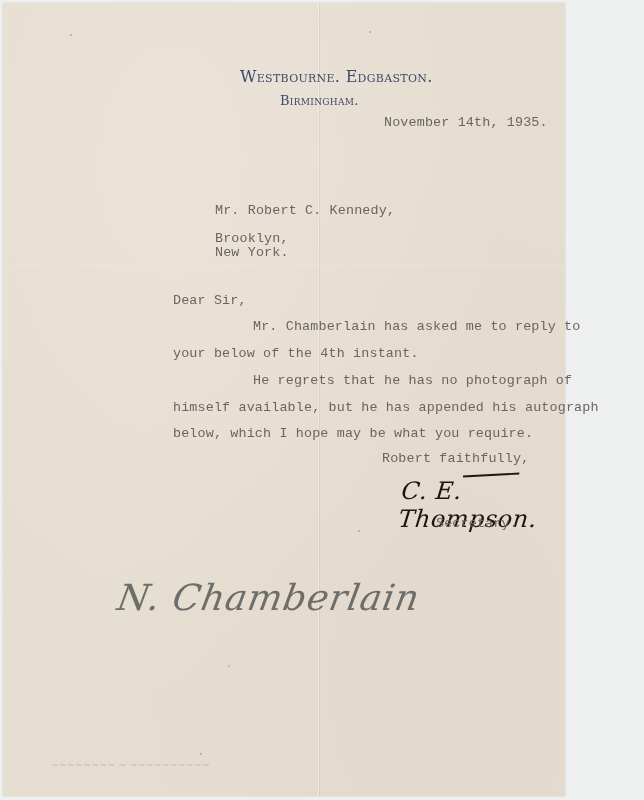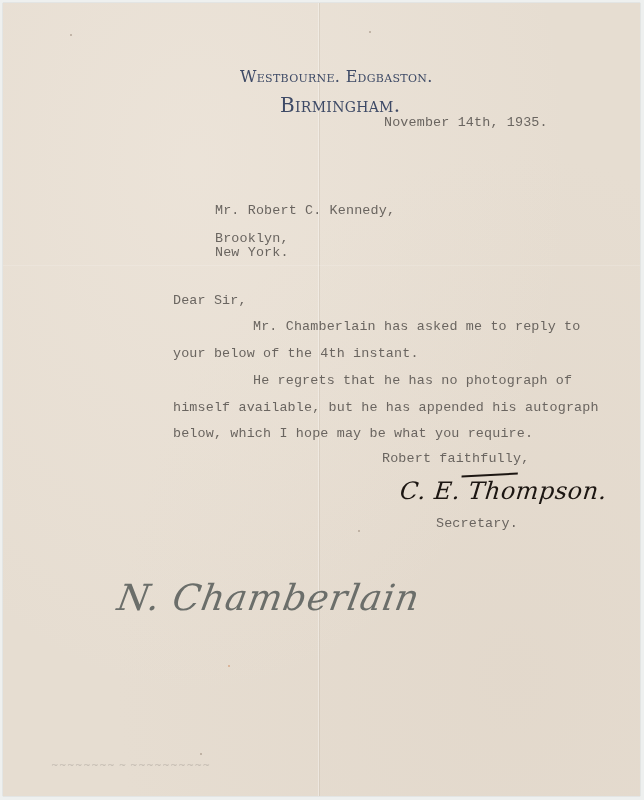--- a/index.html
+++ b/index.html
@@ -7,21 +7,21 @@
     padding: 0;
     width: 644px;
     height: 800px;
     overflow: hidden;
     background: #eef0ef;
   }
   .page {
     position: absolute;
     left: 3px;
     top: 3px;
-    width: 637px;
+    width: 562px;
     height: 793px;
     background: #e6ddd1;
     background-image:
       radial-gradient(ellipse at 30% 20%, rgba(240,232,222,0.55) 0%, rgba(240,232,222,0) 60%),
       radial-gradient(ellipse at 80% 85%, rgba(220,208,194,0.35) 0%, rgba(220,208,194,0) 55%);
     box-shadow: 0 0 1px rgba(0,0,0,0.25);
   }
   .fold-v {
     position: absolute;
     left: 315px;
@@ -40,21 +40,21 @@
     background: rgba(255,255,255,0.15);
   }
   .letterhead {
     position: absolute;
     color: #3e4a66;
     font-family: "DejaVu Serif", "Liberation Serif", serif;
     font-variant: small-caps;
     letter-spacing: 0.3px;
   }
   .lh1 { left: 237px; top: 64px; font-size: 16px; }
-  .lh2 { left: 277px; top: 90px; font-size: 20px; }
+  .lh2 { left: 277px; top: 90px; font-size: 13px; }
   .typed {
     position: absolute;
     font-family: "Liberation Mono", "DejaVu Sans Mono", monospace;
     font-size: 13.4px;
     color: #6a6560;
     white-space: pre;
     letter-spacing: 0.15px;
   }
   .date { left: 381px; top: 112px; }
   .addr { left: 164px; line-height: 14px; padding-left: 48px; }

